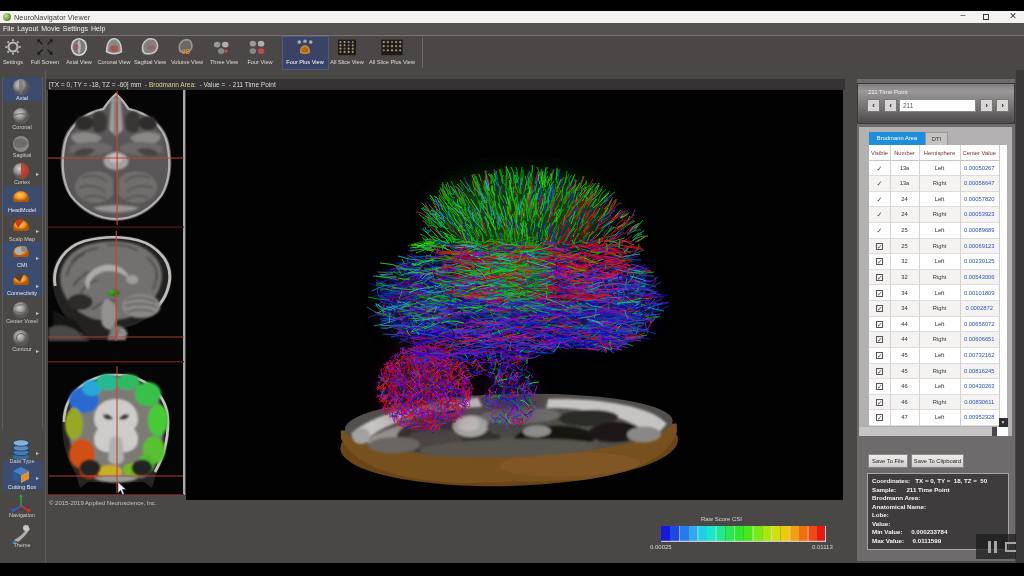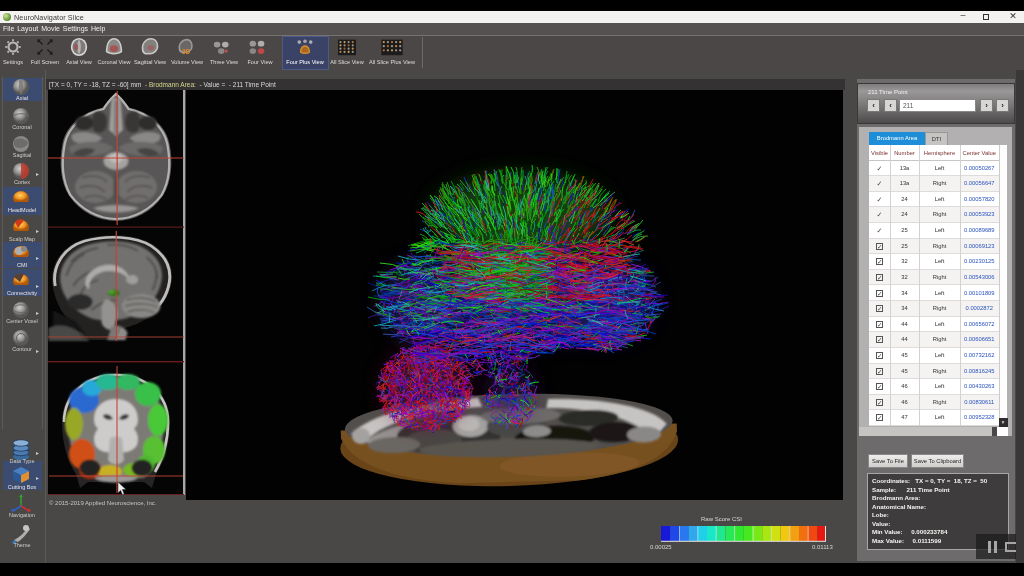--- a/index.html
+++ b/index.html
@@ -1,21 +1,21 @@
 <!DOCTYPE html>
 <html><head><meta charset="utf-8"><style>
 *{margin:0;padding:0;box-sizing:border-box}
 body{width:1024px;height:576px;background:#000;font-family:"Liberation Sans",sans-serif;position:relative;overflow:hidden}
 .abs{position:absolute}
 .lbl{color:#dededa;font-size:5.6px;text-align:center;white-space:nowrap}
 </style></head><body>
 
 <div class="abs" style="left:0;top:11px;width:1024px;height:12px;background:#f4f2f0"></div>
 <div class="abs" style="left:3px;top:13px;width:8px;height:8px;border-radius:50%;background:radial-gradient(circle at 35% 35%,#cfe6a0,#6a9a3a 60%,#41702a)"></div>
-<div class="abs" style="left:14px;top:13px;font-size:7.2px;color:#3a3a3a;letter-spacing:0.1px">NeuroNavigator Slice</div>
+<div class="abs" style="left:14px;top:13px;font-size:7.2px;color:#3a3a3a;letter-spacing:0.1px">NeuroNavigator Viewer</div>
 <div class="abs" style="left:956px;top:11px;width:14px;height:11px;color:#333;font-size:9px;text-align:center;line-height:9px">–</div>
 <div class="abs" style="left:983px;top:14px;width:6px;height:6px;border:1.2px solid #333"></div>
 <div class="abs" style="left:1007px;top:11px;width:12px;height:11px;color:#333;font-size:9px;text-align:center;line-height:11px">✕</div>
 
 <div class="abs" style="left:0;top:23px;width:1024px;height:12px;background:#555150"></div>
 <div class="abs" style="left:3px;top:25px;font-size:7px;color:#f0eeec;word-spacing:1px">File&nbsp;Layout&nbsp;Movie&nbsp;Settings&nbsp;Help</div>
 
 <div class="abs" style="left:0;top:35px;width:1024px;height:35px;background:#4a4746;border-top:1px solid #767270"></div>
 <div class="abs" style="left:422px;top:37px;width:1px;height:31px;background:#6e6a68"></div>
 

